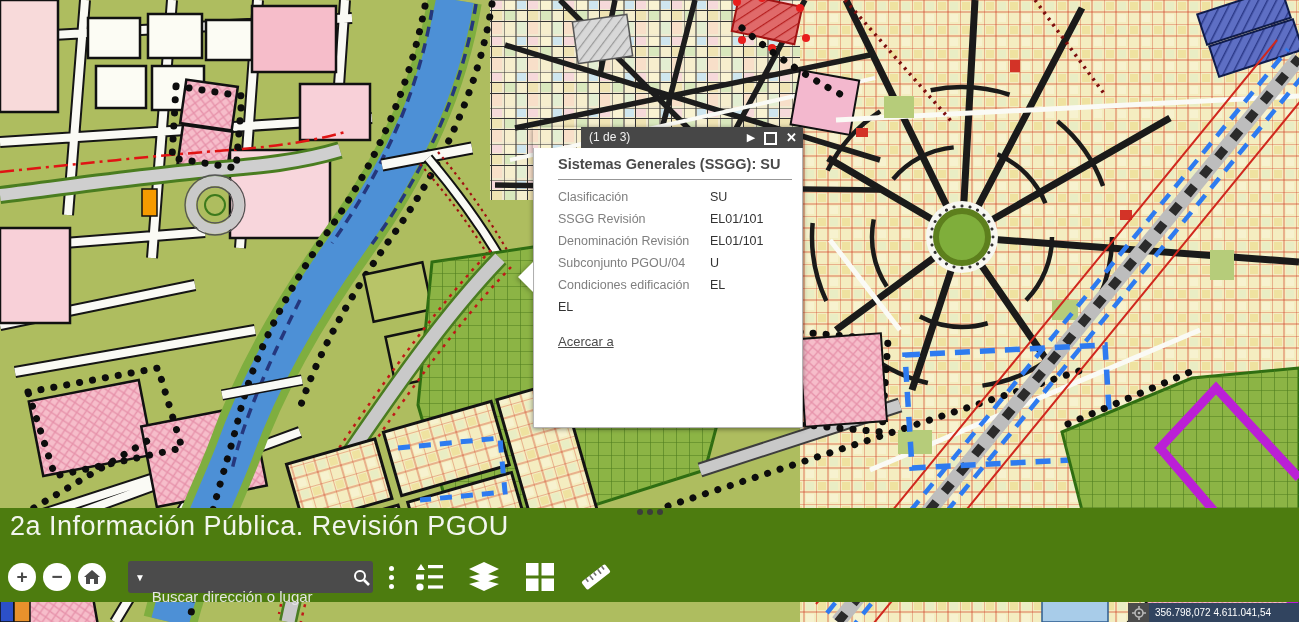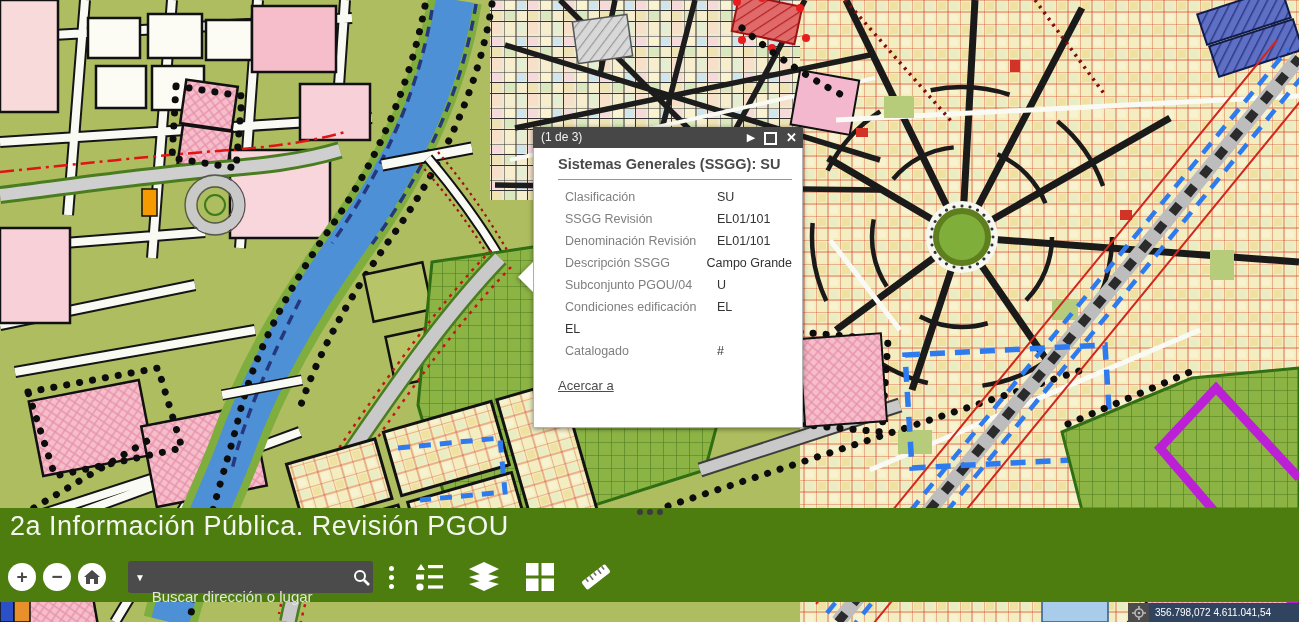--- a/index.html
+++ b/index.html
@@ -4,30 +4,30 @@
 <style>
   html,body{margin:0;padding:0;background:#222;}
   .stage{position:relative;width:1299px;height:622px;overflow:hidden;
          font-family:"Liberation Sans",sans-serif;background:#aebd5f;}
   .stage svg.map{position:absolute;left:0;top:0;z-index:0;display:block;}
 
   
   .popup{position:absolute;left:533px;top:127px;width:270px;z-index:30;
          box-shadow:0 1px 5px rgba(0,0,0,.45);}
   .popup-header{height:21px;line-height:21px;background:#474747;color:#f2f2f2;
-                font-size:12px;padding:0 6px 0 8px;display:flex;align-items:center;}
+                font-size:12px;padding:0 6px 0 8px;display:flex;align-items:center;margin-left:48px;}
   .popup-pager{flex:1;}
   .ph-btn{color:#fff;cursor:pointer;margin-left:9px;font-size:11px;line-height:21px;display:inline-block;}
   .ph-max{width:9px;height:9px;border:2px solid #fff;margin-bottom:-1px;}
   .ph-close{font-size:13px;font-weight:bold;}
   .popup-body{background:#ffffff;height:280px;padding:8px 10px 0 24px;box-sizing:border-box;
               border:1px solid #b5b5b5;border-top:none;}
   .popup-title{font-size:14.5px;font-weight:bold;color:#4a4a4a;padding-bottom:7px;
                border-bottom:1px solid #979797;}
-  .attr-table{margin-top:6px;margin-left:7px;}
+  .attr-table{margin-top:6px;}
   .attr-row{display:flex;font-size:12.5px;line-height:22px;}
   .attr-label{width:152px;color:#7f7f7f;white-space:nowrap;overflow:hidden;}
   .attr-value{flex:1;color:#333;white-space:nowrap;}
   .zoomto{display:inline-block;margin-top:16px;font-size:13px;color:#4c4c4c;
           text-decoration:underline;cursor:pointer;}
   .popup-pointer{position:absolute;left:-15px;top:135px;width:0;height:0;
                  border-top:15px solid transparent;border-bottom:15px solid transparent;
                  border-right:15px solid #ffffff;filter:drop-shadow(-2px 1px 2px rgba(0,0,0,.25));}
 
   
@@ -281,40 +281,32 @@
       </div>
       <div class="attr-row">
         <span class="attr-label">SSGG Revisión</span>
         <span class="attr-value">EL01/101</span>
       </div>
       <div class="attr-row">
         <span class="attr-label">Denominación Revisión</span>
         <span class="attr-value">EL01/101</span>
       </div>
       <div class="attr-row">
-        <span class="attr-label">Descripción SSGG</span>
-        <span class="attr-value">Campo Grande</span>
-      </div>
-      <div class="attr-row">
         <span class="attr-label">Subconjunto PGOU/04</span>
         <span class="attr-value">U</span>
       </div>
       <div class="attr-row">
         <span class="attr-label">Condiciones edificación</span>
         <span class="attr-value">EL</span>
       </div>
       <div class="attr-row">
         <span class="attr-value">EL</span>
       </div>
       <div class="attr-row">
         <span class="attr-value"></span>
-      </div>
-      <div class="attr-row">
-        <span class="attr-label">Catalogado</span>
-        <span class="attr-value">#</span>
       </div>
     </div>
     <a class="zoomto">Acercar a</a>
   </div>
 </div>
 
 <div class="bottombar">
   <div class="drag-dots">
         <i></i>
         <i></i>

